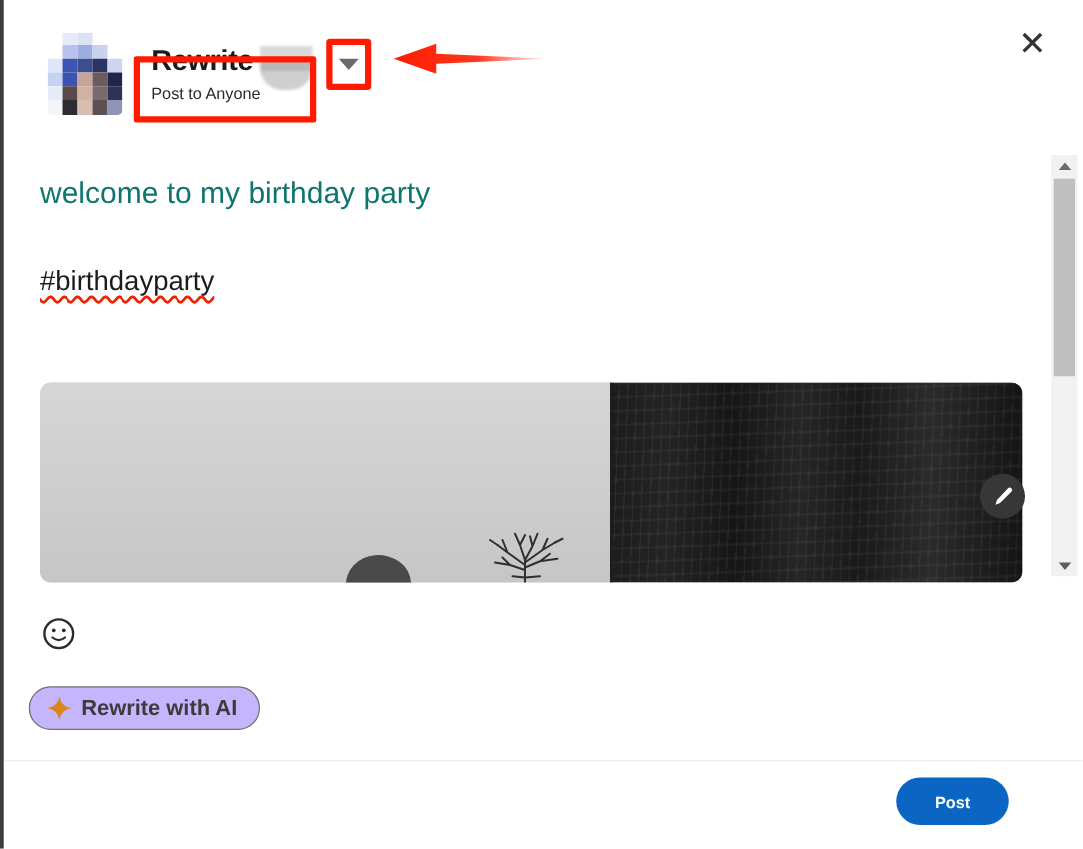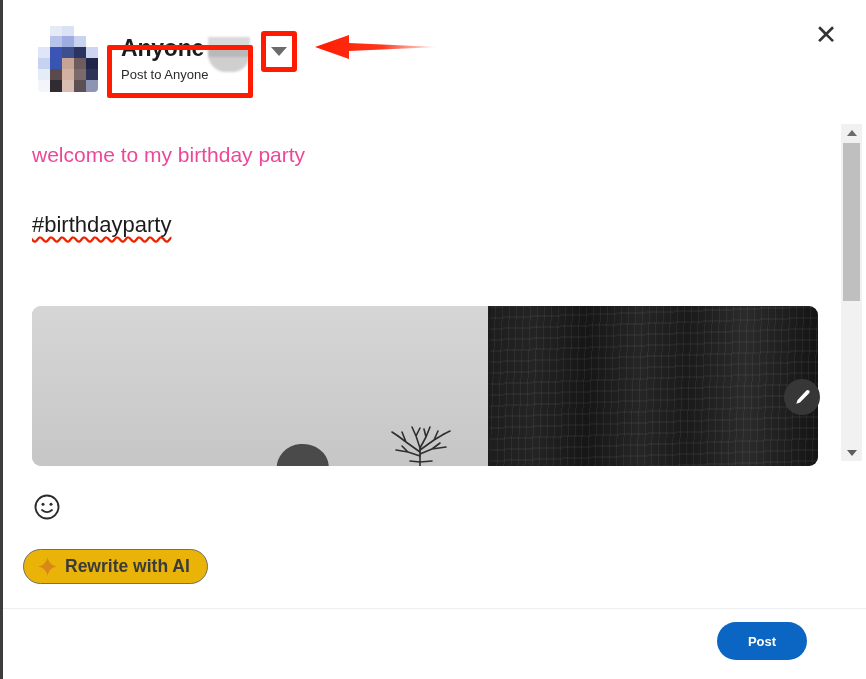--- a/index.html
+++ b/index.html
@@ -136,22 +136,22 @@
   #editor {
     position: absolute;
     left: 0; top: 118px;
     width: 836px;
     height: 490px;
     overflow: hidden;
   }
   #post-text {
     position: absolute;
     left: 29px; top: 22px;
-    font-size: 21px;
-    color: #ec4899;
+    font-size: 24px;
+    color: #0f766e;
     line-height: 30px;
   }
   #hashtag-line {
     position: absolute;
     left: 29px; top: 92px;
     font-size: 22px;
     font-weight: normal;
     color: #1b1b1b;
     line-height: 30px;
   }
@@ -226,21 +226,21 @@
     cursor: pointer;
   }
 
   #rewrite-ai-button {
     position: absolute;
     left: 20px; top: 431px;
     height: 35px;
     padding: 0 17px 0 14px;
     border: 1px solid #6f6f6f;
     border-radius: 18px;
-    background: #eab308;
+    background: #c4b5fd;
     display: flex;
     align-items: center;
     gap: 8px;
     cursor: pointer;
     box-sizing: border-box;
   }
   #rewrite-ai-label {
     font-size: 17.5px;
     font-weight: bold;
     color: #3b3b3b;
@@ -347,21 +347,21 @@
         <rect x="48" y="43" width="12" height="11" fill="#2d3357"></rect>
         <rect x="0" y="54" width="12" height="12" fill="#f3f5fb"></rect>
         <rect x="12" y="54" width="12" height="12" fill="#2e2b31"></rect>
         <rect x="24" y="54" width="12" height="12" fill="#d9bdb0"></rect>
         <rect x="36" y="54" width="12" height="12" fill="#5d5054"></rect>
         <rect x="48" y="54" width="12" height="12" fill="#8e95b4"></rect>
       </svg>
     </div>
 
     <div id="identity">
-      <div id="author-name">Anyone</div>
+      <div id="author-name">Rewrite</div>
       <div id="visibility-label">Post to Anyone</div>
     </div>
 
     <div id="author-surname-blur"></div>
 
     <div id="visibility-chevron-btn">
       <div class="tri"></div>
     </div>
 
     <div id="annot-box-identity"></div>

